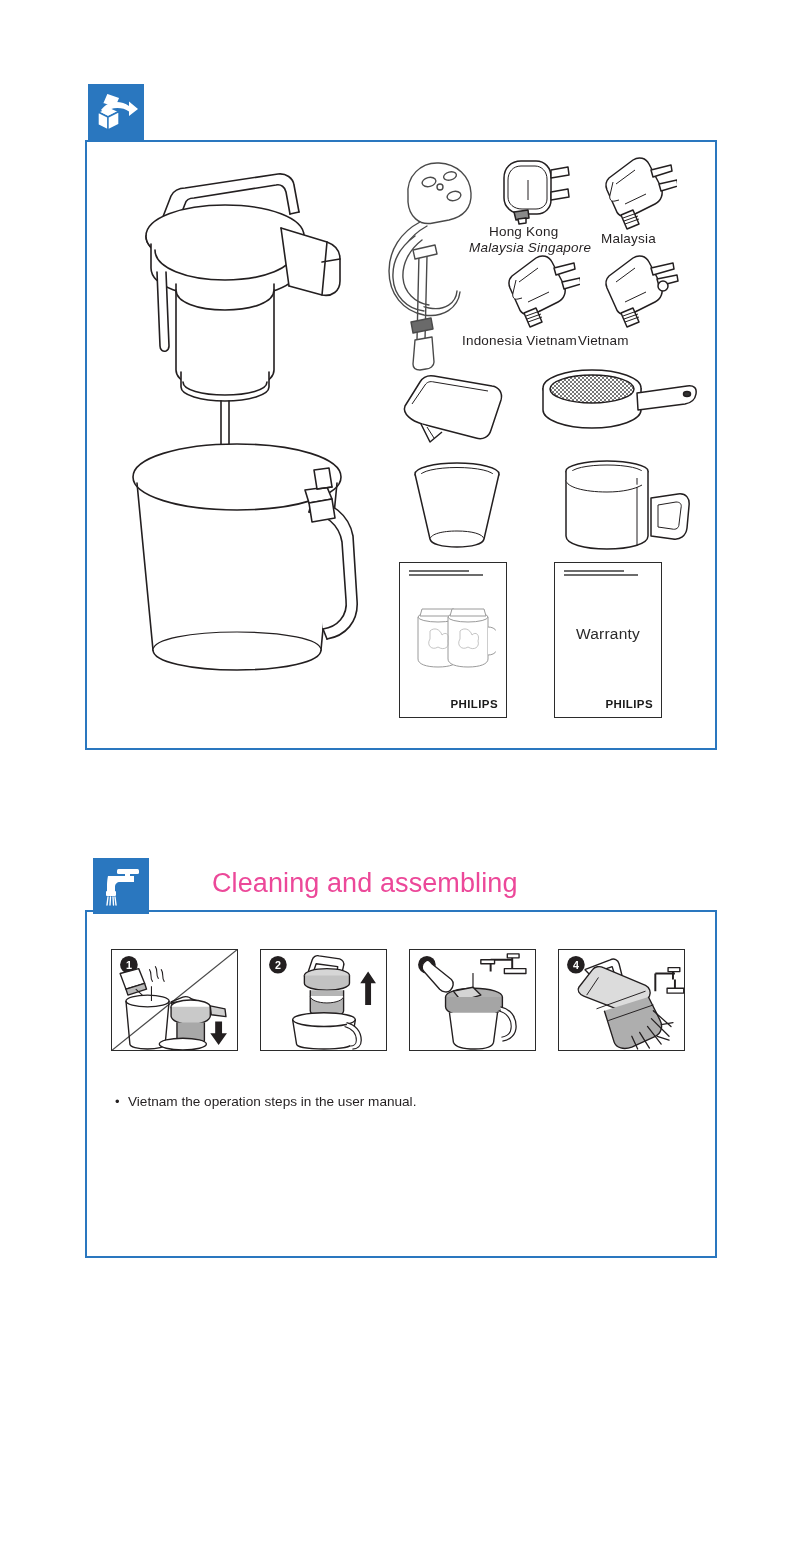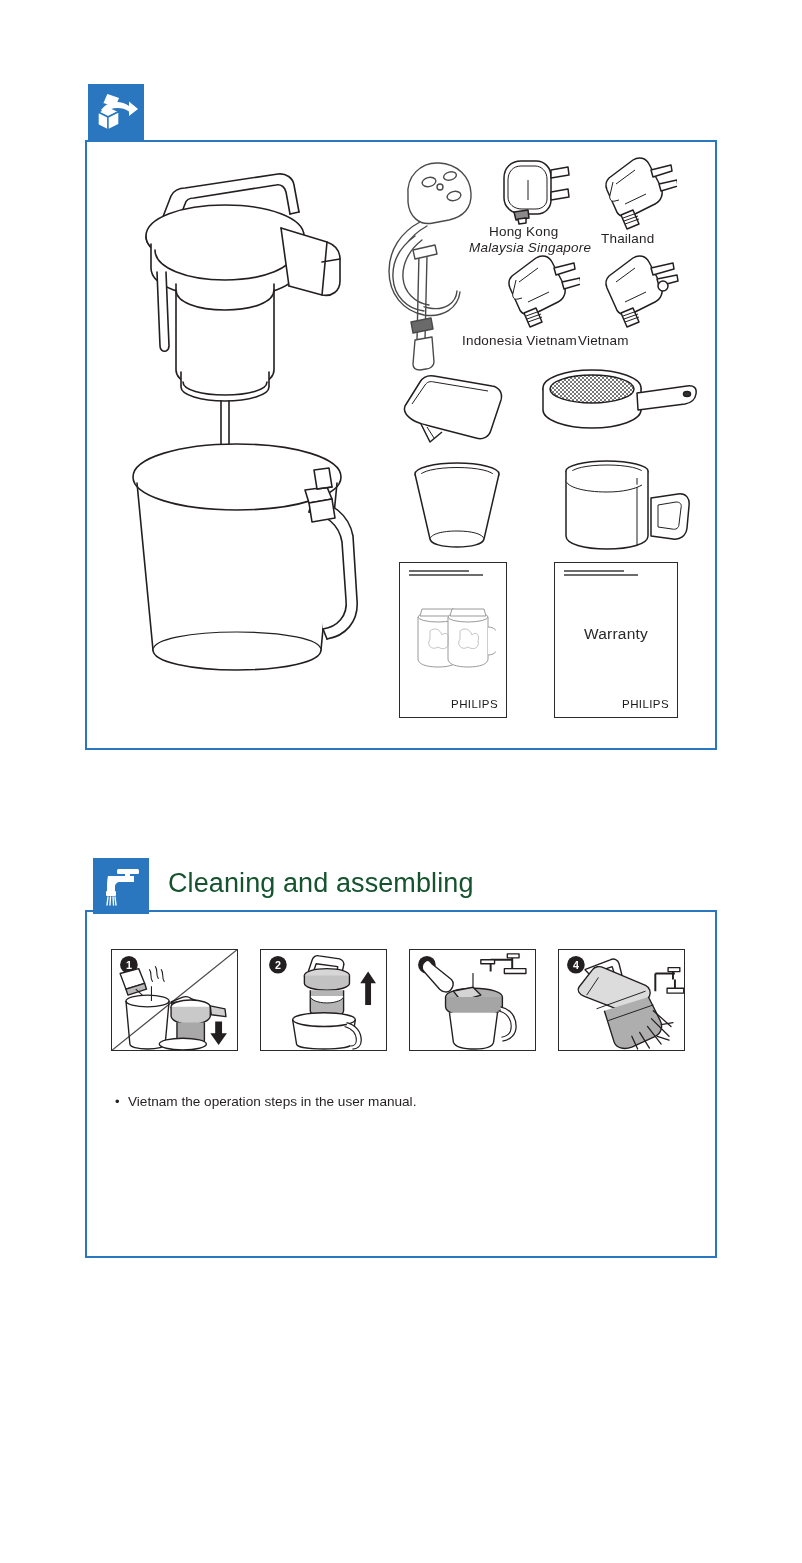--- a/index.html
+++ b/index.html
@@ -19,22 +19,22 @@
   .icon-tile svg{display:block;width:56px;height:56px;}
 
   
   .panel{
     position:absolute;border:2px solid #2a77bf;background:#ffffff;
     box-sizing:border-box;
   }
 
   
   .section-head{
-    position:absolute;color:#14532d;font-size:27px;font-weight:400;
-    letter-spacing:.1px;white-space:nowrap;
+    position:absolute;color:#ec4899;font-size:27px;font-weight:400;
+    letter-spacing:.1px;white-space:nowrap;margin-left:44px;
   }
 
   
   .plug-label{
     position:absolute;font-size:13.5px;color:#231f20;white-space:nowrap;
     letter-spacing:.2px;
     text-align:center;
   }
 
   
@@ -47,21 +47,21 @@
   .sheet-micro i{
     display:block;height:2px;background:#3b3b3b;margin-bottom:2px;opacity:.75;
   }
   .sheet-micro i:nth-child(1){width:60px;}
   .sheet-micro i:nth-child(2){width:74px;}
   .warranty-word{
     position:absolute;left:0;right:0;top:62px;text-align:center;
     font-size:15.5px;color:#2b2b2b;letter-spacing:.2px;
   }
   .philips-mark{
-    position:absolute;right:8px;bottom:7px;font-size:11.5px;font-weight:400;
+    position:absolute;right:8px;bottom:7px;font-size:11.5px;font-weight:700;
     letter-spacing:.4px;color:#1a1a1a;
   }
 
   
   .step-box{
     position:absolute;width:127px;height:102px;border:1.6px solid #2b2b2b;
     background:#fff;box-sizing:border-box;overflow:hidden;
   }
   .step-box svg{display:block;width:100%;height:100%;}
 
@@ -305,33 +305,33 @@
           <path d="M76 32 C84 32, 87 38, 87 46 C87 54, 84 60, 76 60"></path>
         </g>
         <g fill="none" stroke="#b5b5b5" stroke-width="0.8">
           <path d="M18 36 C22 32, 28 34, 30 40 C34 36, 38 40, 36 46 C38 52, 32 56, 26 52 C20 56, 14 50, 18 44 Z"></path>
           <path d="M48 36 C52 32, 58 34, 60 40 C64 36, 68 40, 66 46 C68 52, 62 56, 56 52 C50 56, 44 50, 48 44 Z"></path>
         </g>
       </svg>
       <div class="philips-mark">PHILIPS</div>
     </div>
 
-    <div class="sheet" style="left:467px;top:420px;width:124px;height:156px;">
+    <div class="sheet" style="left:467px;top:420px;width:108px;height:156px;">
       <div class="sheet-micro">
         <i></i>
           <i></i>
       </div>
       <div class="warranty-word">Warranty</div>
       <div class="philips-mark">PHILIPS</div>
     </div>
   </div>
 
   <div class="plug-label" style="left:489px;top:224px;">Hong Kong</div>
   <div class="plug-label" style="left:469px;top:240px;font-style:italic;">Malaysia  Singapore</div>
-  <div class="plug-label" style="left:601px;top:231px;">Thailand</div>
+  <div class="plug-label" style="left:601px;top:231px;">Malaysia</div>
   <div class="plug-label" style="left:462px;top:333px;">Indonesia   Vietnam</div>
   <div class="plug-label" style="left:578px;top:333px;">Vietnam</div>
 
   <div class="icon-tile" style="left:93px;top:858px;">
     <svg viewBox="0 0 56 56">
       <rect width="56" height="56" fill="#2a77bf"></rect>
       <g fill="#ffffff">
         <rect x="24" y="11" width="22" height="5" rx="1.5"></rect>
         <rect x="32" y="11" width="5" height="11"></rect>
         <path d="M15 18 C15 18, 22 18, 27 18 L41 18 L41 24 L27 24 C24 24, 22 26, 22 29 L22 34 L14 34 L14 29 C14 22, 15 18, 15 18 Z"></path>

